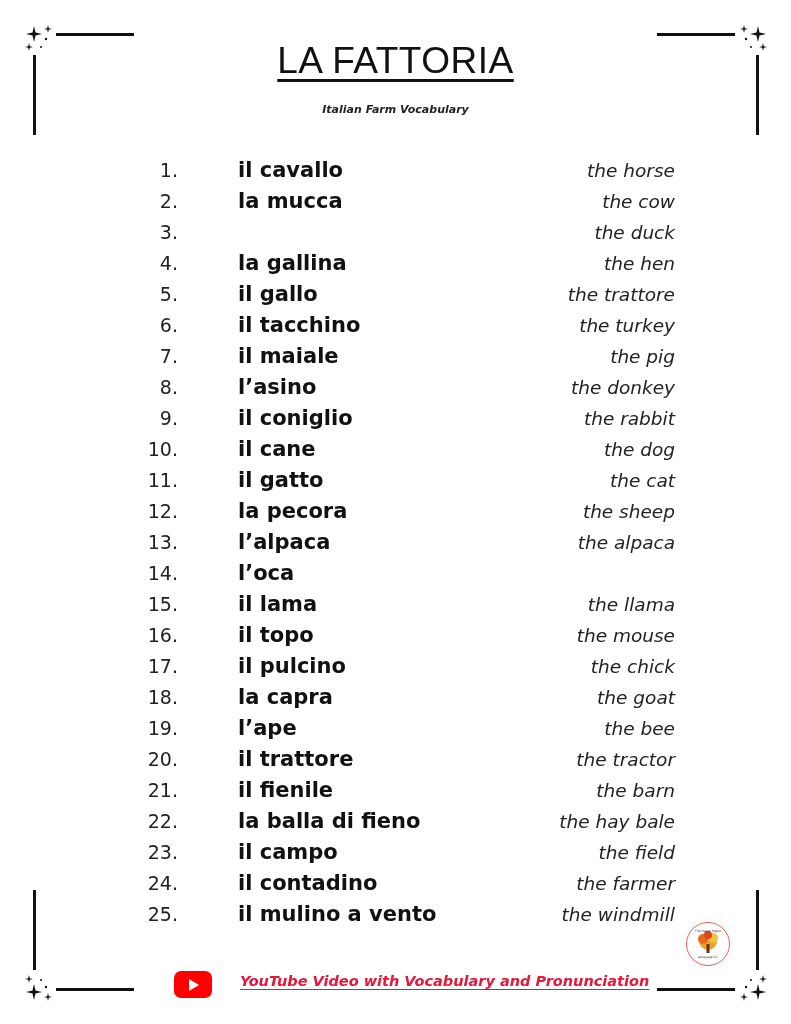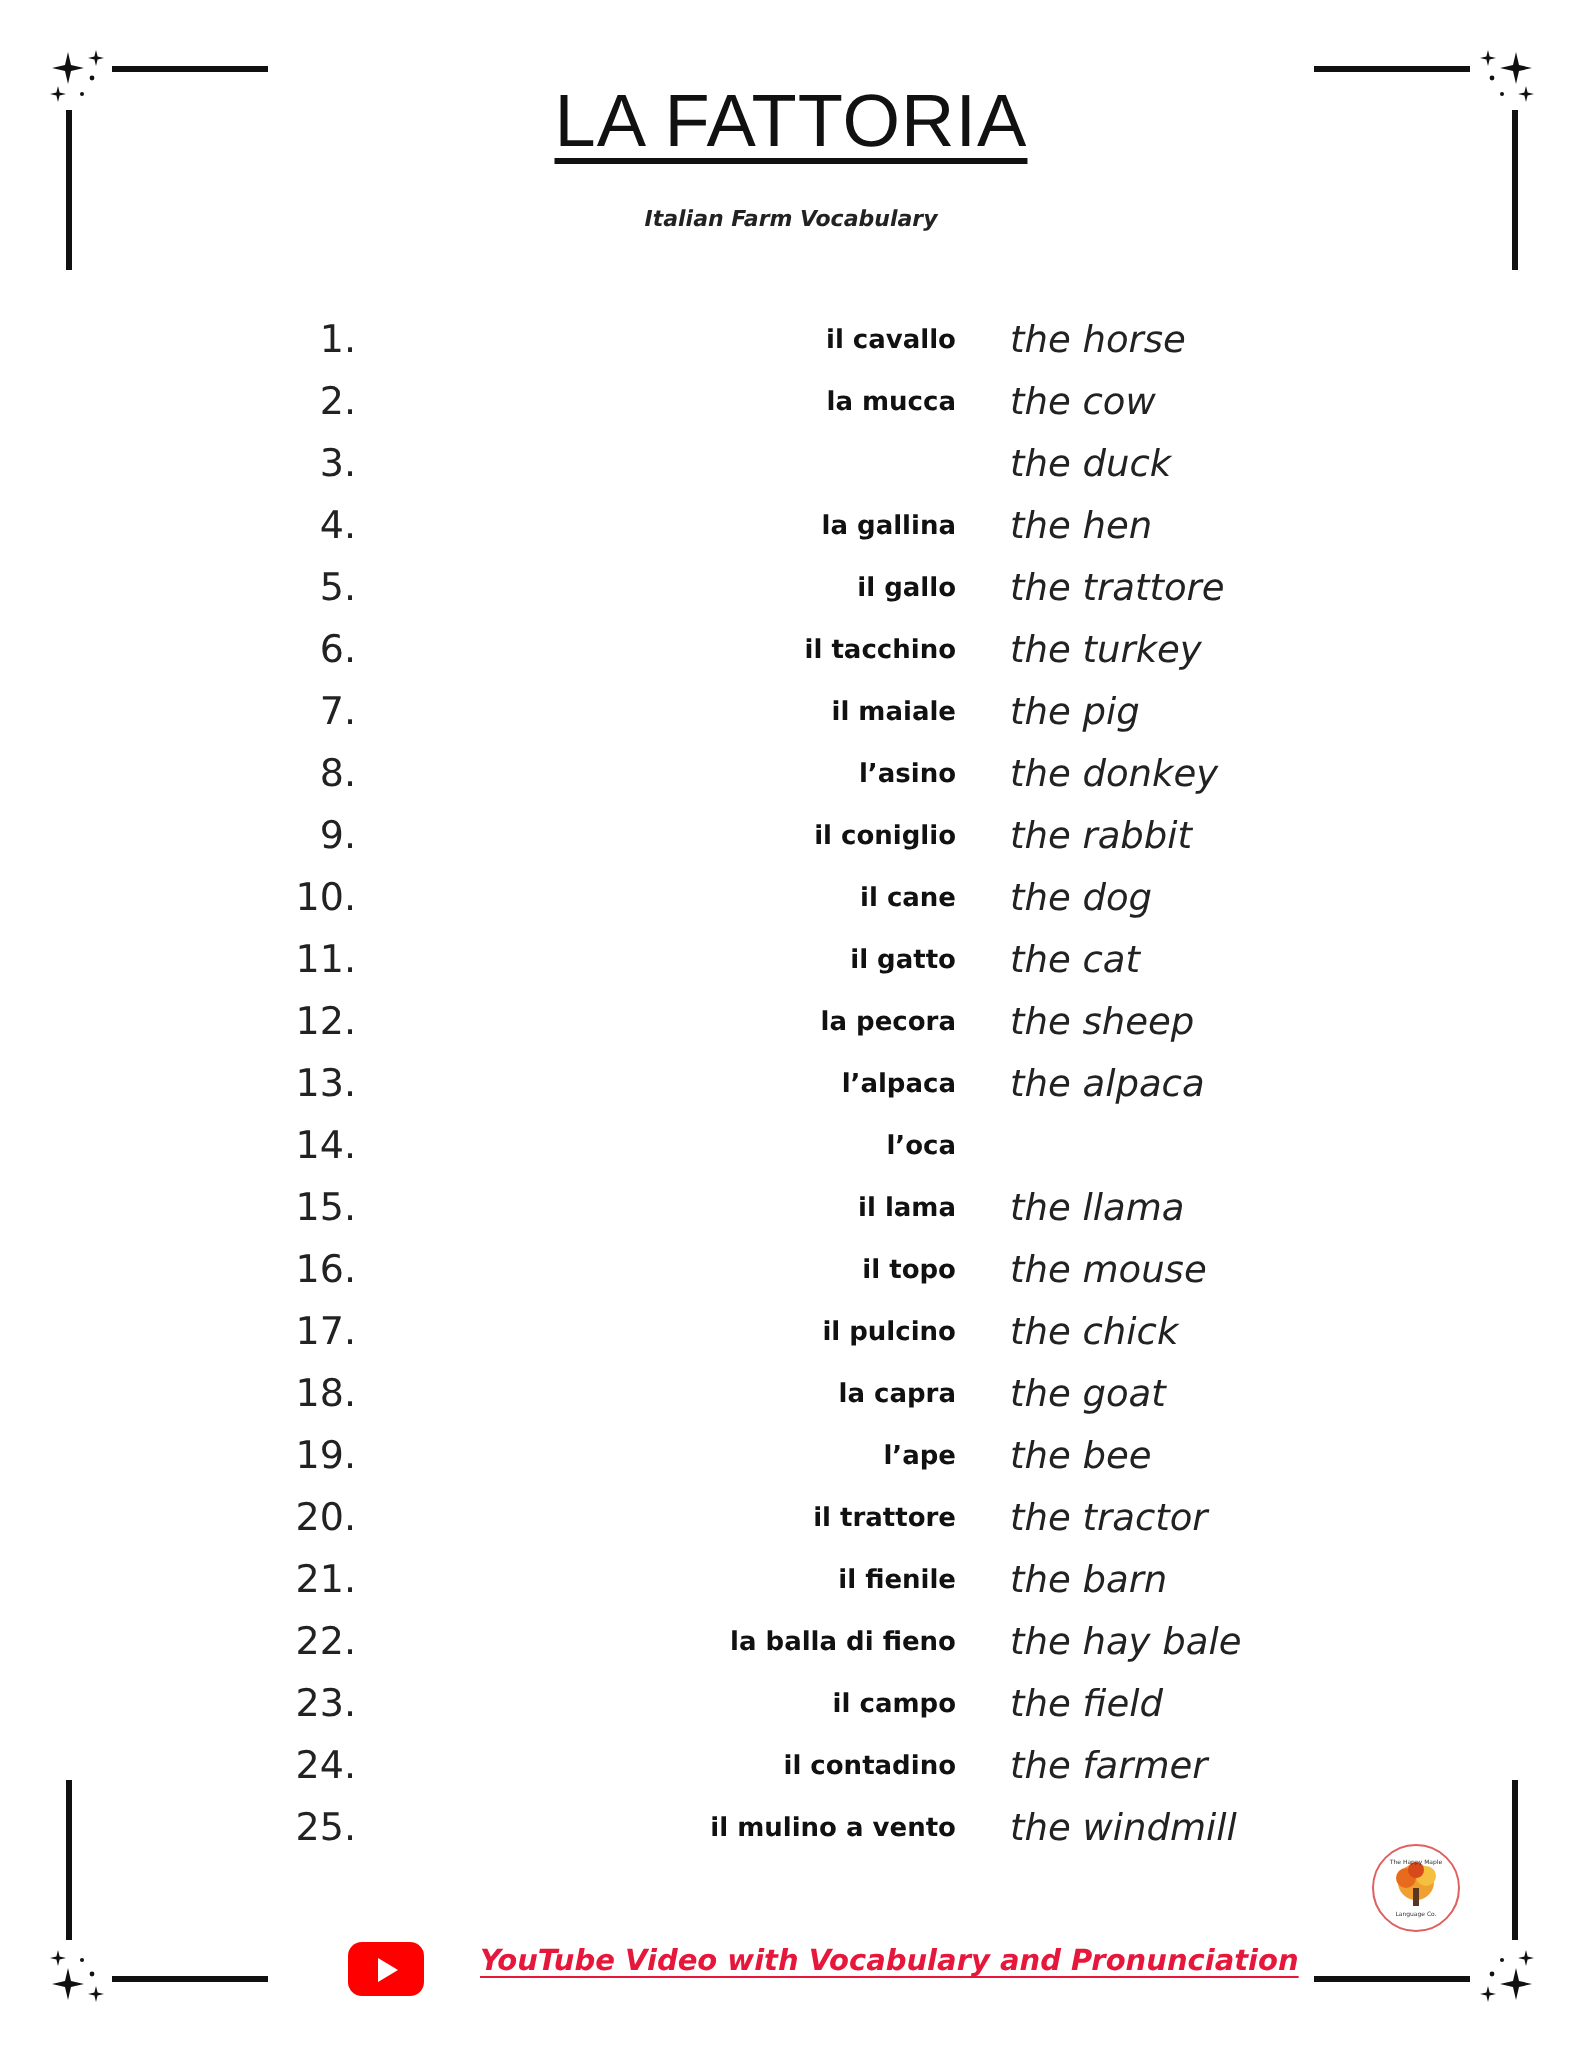--- a/index.html
+++ b/index.html
@@ -22,25 +22,25 @@
       font-family: "DejaVu Sans", sans-serif; font-size: 11px; font-style: italic; font-weight: bold;
       color: #222;
     }
     .list { position: absolute; left: 0; top: 155px; width: 791px; }
     .row { position: relative; height: 31px; line-height: 31px; font-size: 19px; }
     .num {
       position: absolute; left: 138px; width: 40px; text-align: right;
       font-family: "DejaVu Sans", sans-serif; font-size: 19px; color: #222;
     }
     .it {
-      position: absolute; left: 238px; width: 240px; text-align: right;
-      font-family: "DejaVu Sans", sans-serif; font-weight: bold; font-size: 13px; color: #111;
+      position: absolute; left: 238px; width: 240px; text-align: left;
+      font-family: "DejaVu Sans", sans-serif; font-weight: bold; font-size: 21px; color: #111;
     }
     .en {
-      position: absolute; left: 505px; width: 170px; text-align: left;
+      position: absolute; left: 505px; width: 170px; text-align: right;
       font-family: "DejaVu Sans", sans-serif; font-style: italic; font-size: 18.5px; color: #222;
     }
     .footer { position: absolute; top: 968px; left: 0; width: 791px; height: 32px; }
     .yt {
       position: absolute; left: 174px; top: 3px; width: 38px; height: 27px;
       background: #ff0000; border-radius: 7px; display: flex; align-items: center; justify-content: center;
     }
     .yt-play {
       width: 0; height: 0; border-top: 6px solid transparent; border-bottom: 6px solid transparent;
       border-left: 10px solid #fff; margin-left: 2px;

